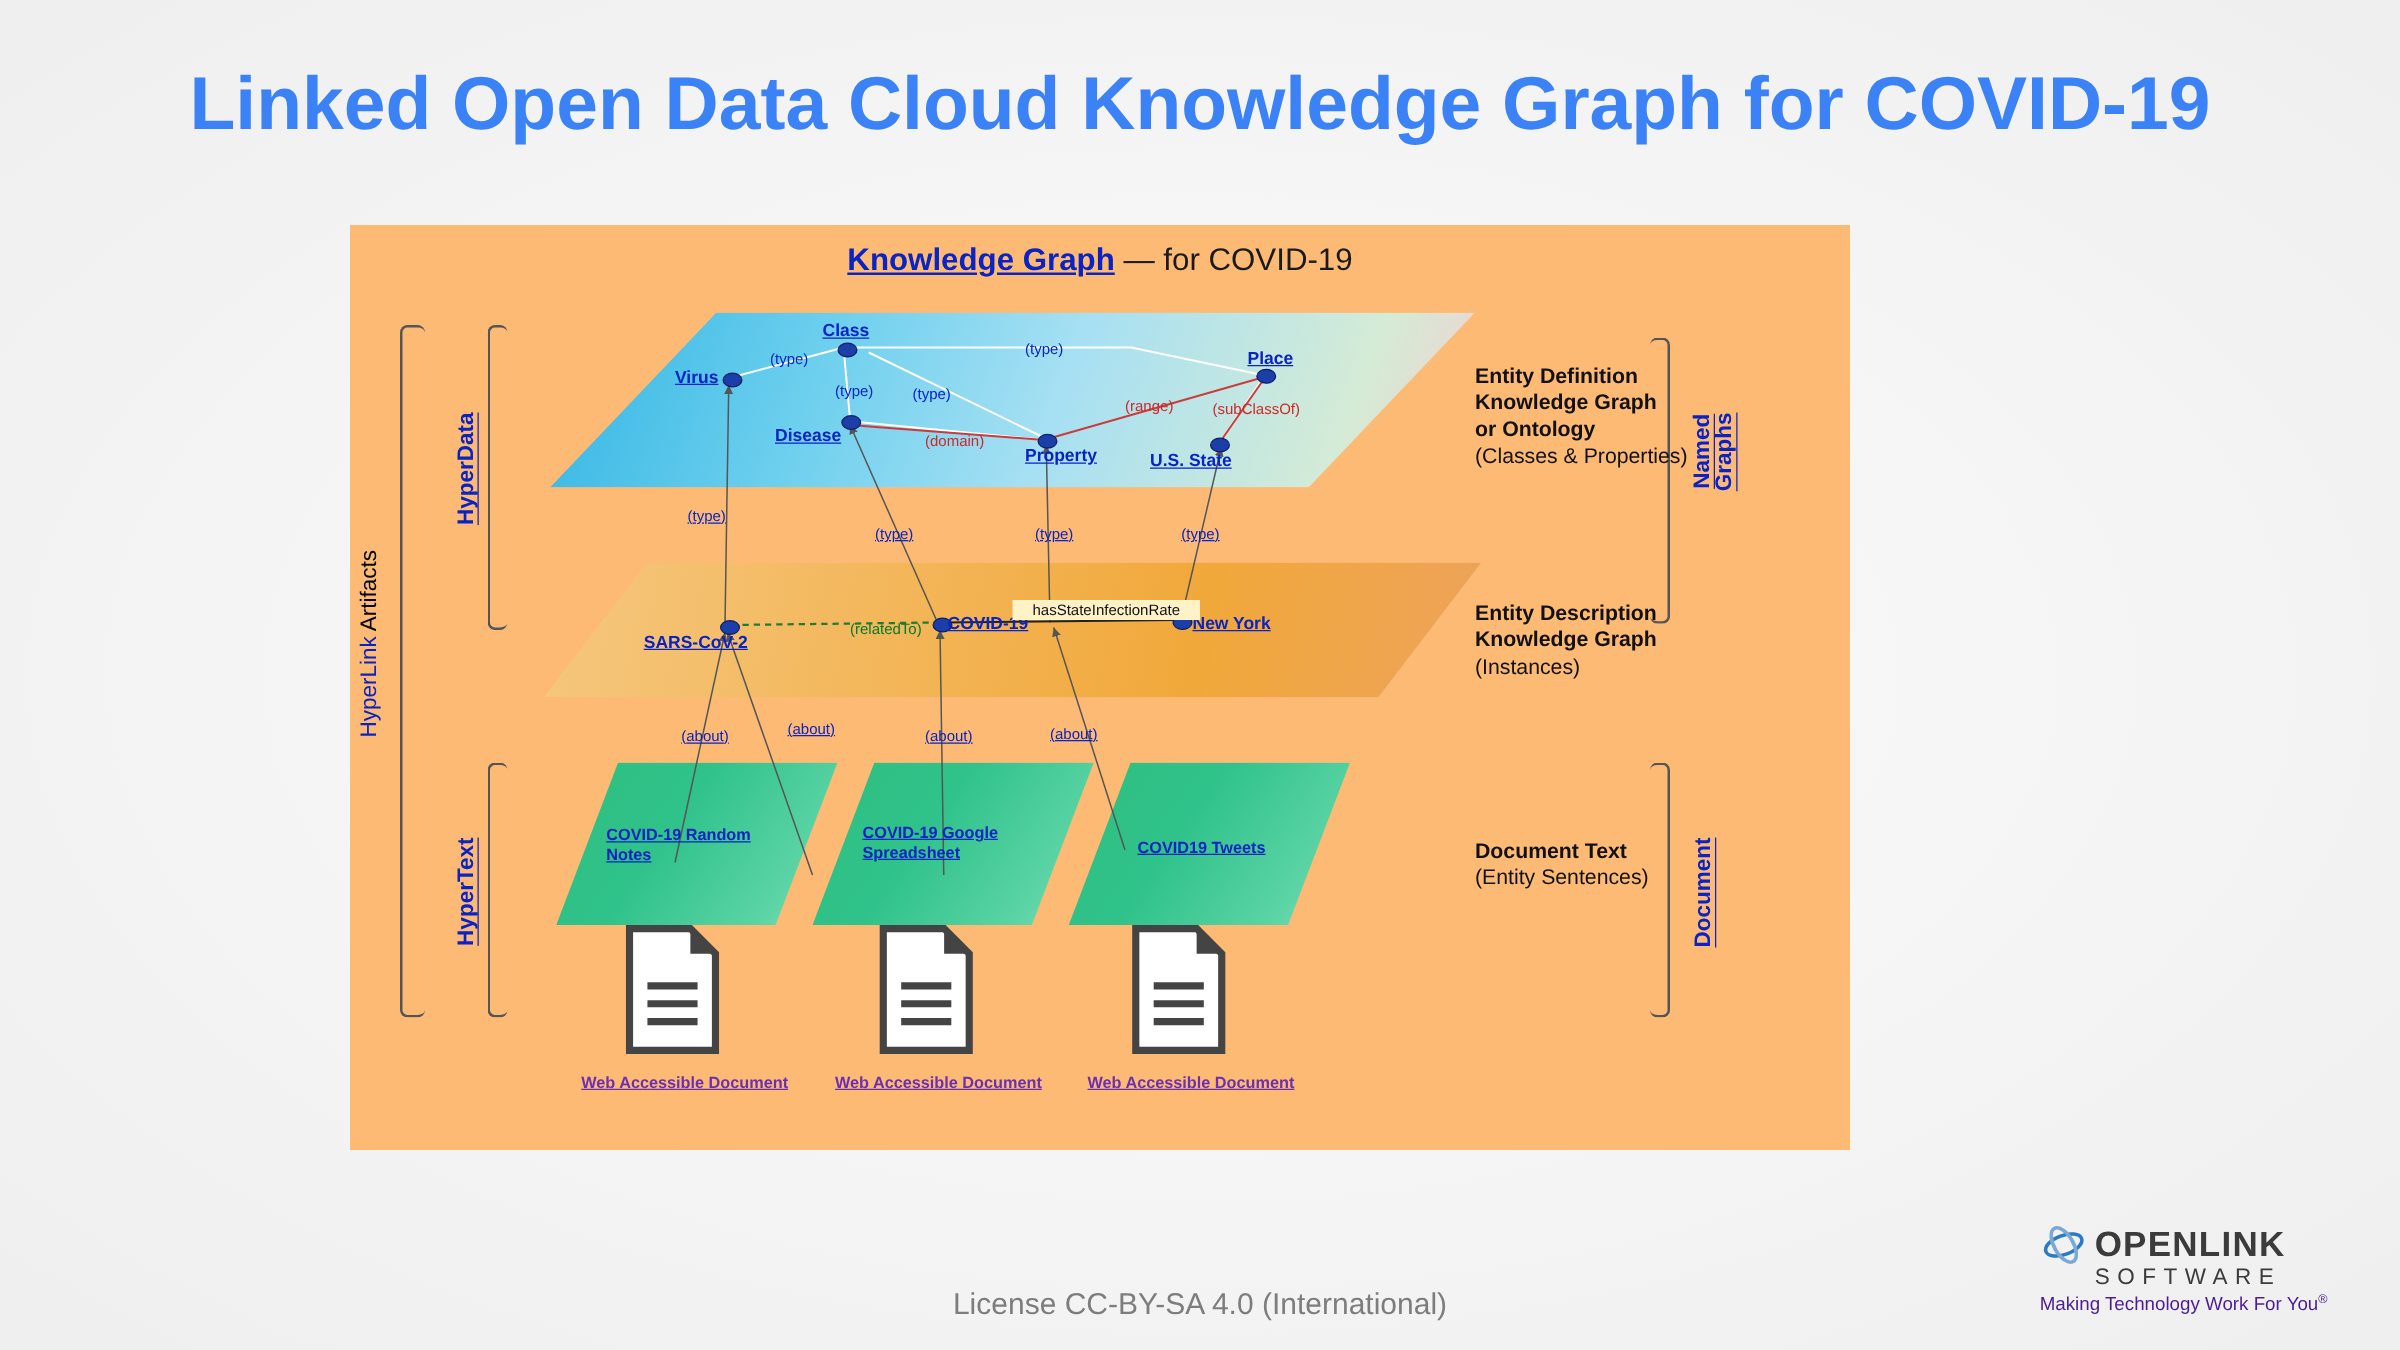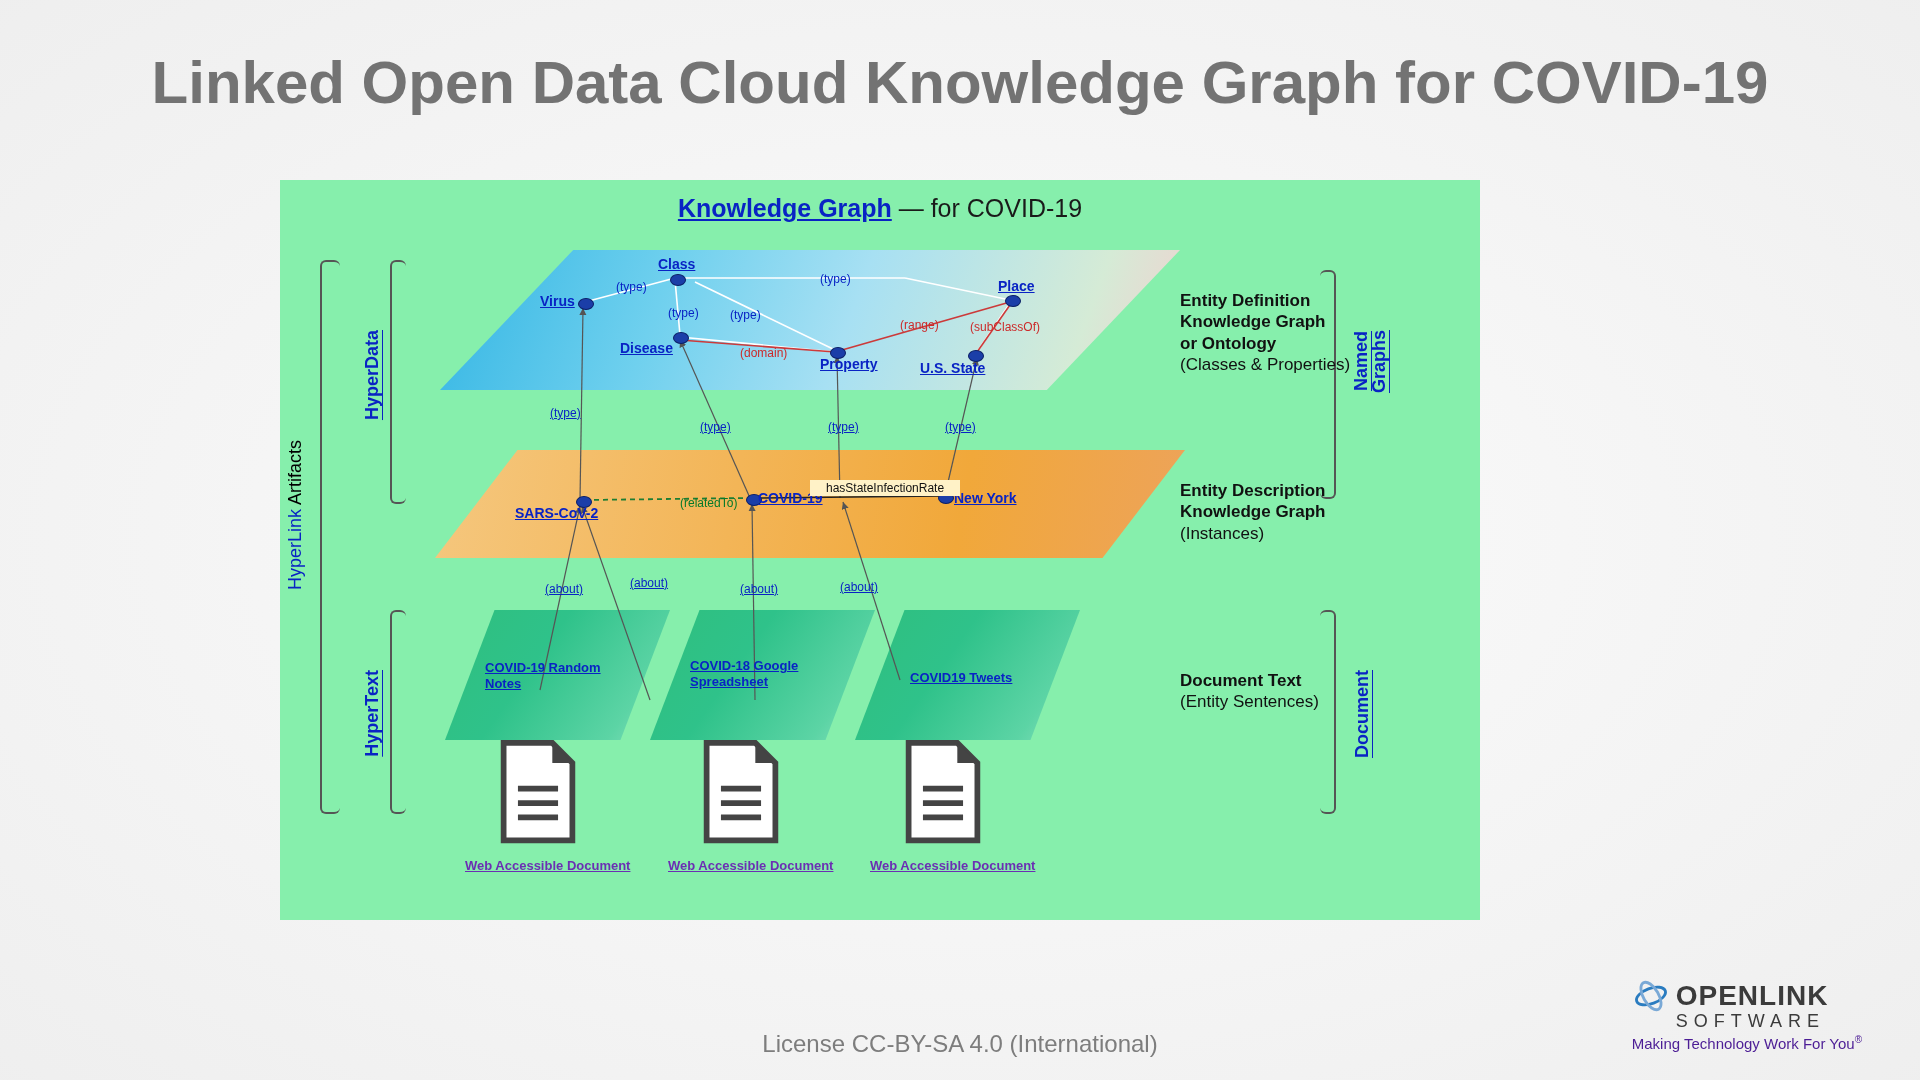--- a/index.html
+++ b/index.html
@@ -1,18 +1,18 @@
 <!DOCTYPE html>
 <html><head>
 <meta charset="utf-8">
 <style>
   html,body{margin:0;padding:0;width:1920px;height:1080px;font-family:Arial,Helvetica,sans-serif;overflow:hidden;}
   body{background:radial-gradient(ellipse 140% 140% at 50% 50%,#fcfcfc 0%,#f0f0f0 45%,#e2e2e2 100%);position:relative;}
-  .title{position:absolute;top:48px;left:0;right:0;text-align:center;font-size:60px;font-weight:bold;color:#737373;}
-  .diagram{position:absolute;left:280px;top:180px;width:1200px;height:740px;background:#86efac;}
+  .title{position:absolute;top:48px;left:0;right:0;text-align:center;font-size:60px;font-weight:bold;color:#3b82f6;}
+  .diagram{position:absolute;left:280px;top:180px;width:1200px;height:740px;background:#fdba74;}
   .license{position:absolute;bottom:22px;left:0;right:0;text-align:center;font-size:24px;color:#7d7d7d;}
   .brand{position:absolute;right:58px;bottom:28px;text-align:left;}
   .brand-row{display:flex;align-items:center;gap:6px;}
   .brand-name{font-size:28px;font-weight:600;letter-spacing:1px;color:#3b3b3b;}
   .brand-sub{font-size:18px;letter-spacing:6px;color:#3b3b3b;margin-left:44px;margin-top:-4px;}
   .brand-tag{font-size:15px;color:#4c1d95;margin-top:2px;}
   .brand-icon{width:38px;height:38px;}
 
   
   .d-title{position:absolute;top:14px;left:0;right:0;text-align:center;font-size:25px;color:#1a1a1a;}
@@ -180,21 +180,21 @@
 
   <div class="edge-label paren" style="left:400px;top:316px;color:#067a2a;">relatedTo</div>
   <div class="edge-label" style="left:530px;top:300px;color:#111;background:#fff2c7;padding:1px 16px;">hasStateInfectionRate</div>
 
   <div class="edge-label paren u" style="left:265px;top:402px;">about</div>
   <div class="edge-label paren u" style="left:350px;top:396px;">about</div>
   <div class="edge-label paren u" style="left:460px;top:402px;">about</div>
   <div class="edge-label paren u" style="left:560px;top:400px;">about</div>
 
   <div class="greenLabel" style="left:205px;top:480px;width:130px;">COVID-19 Random Notes</div>
-  <div class="greenLabel" style="left:410px;top:478px;width:110px;">COVID-18 Google Spreadsheet</div>
+  <div class="greenLabel" style="left:410px;top:478px;width:110px;">COVID-19 Google Spreadsheet</div>
   <div class="greenLabel" style="left:630px;top:490px;">COVID19 Tweets</div>
 
   <div class="doc" style="left:215px;top:560px;">
     <svg viewBox="0 0 60 74">
         <path d="M6 2h34l14 14v54H6z" fill="#fff" stroke="#444" stroke-width="4"></path>
         <path d="M40 2v14h14" fill="#444"></path>
         <g stroke="#444" stroke-width="4">
           <line x1="16" y1="34" x2="44" y2="34"></line>
           <line x1="16" y1="44" x2="44" y2="44"></line>
           <line x1="16" y1="54" x2="44" y2="54"></line>

